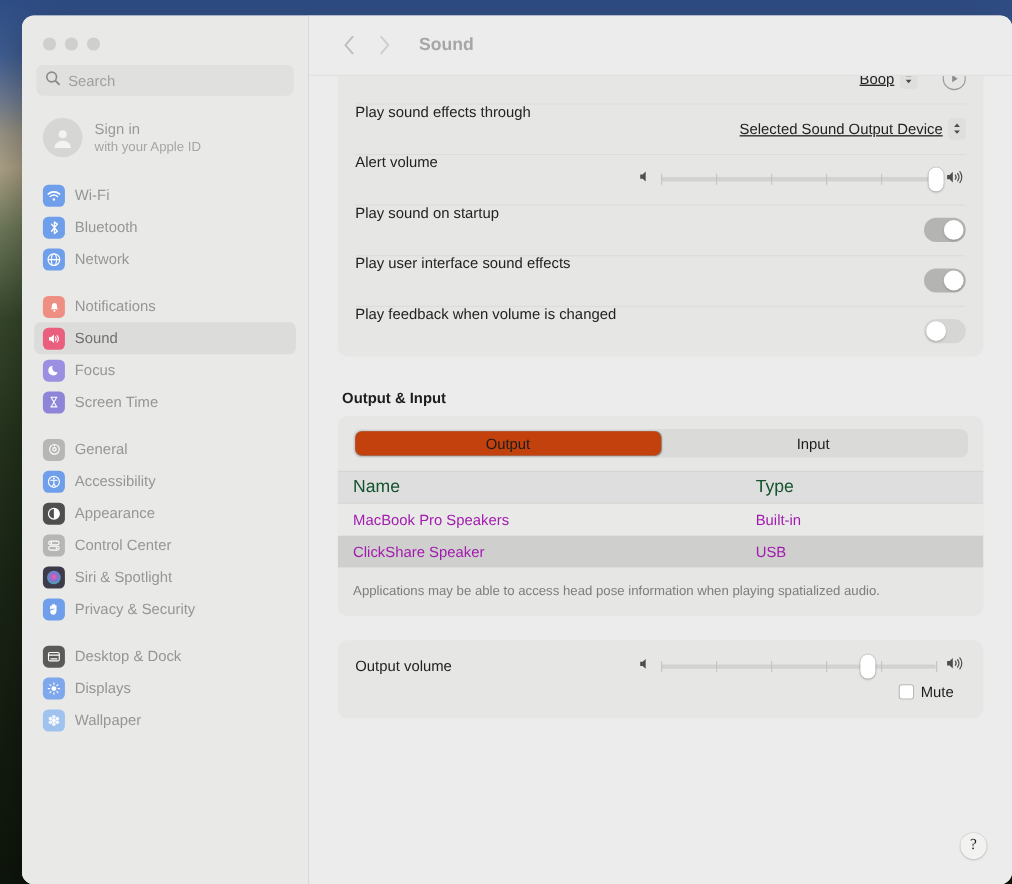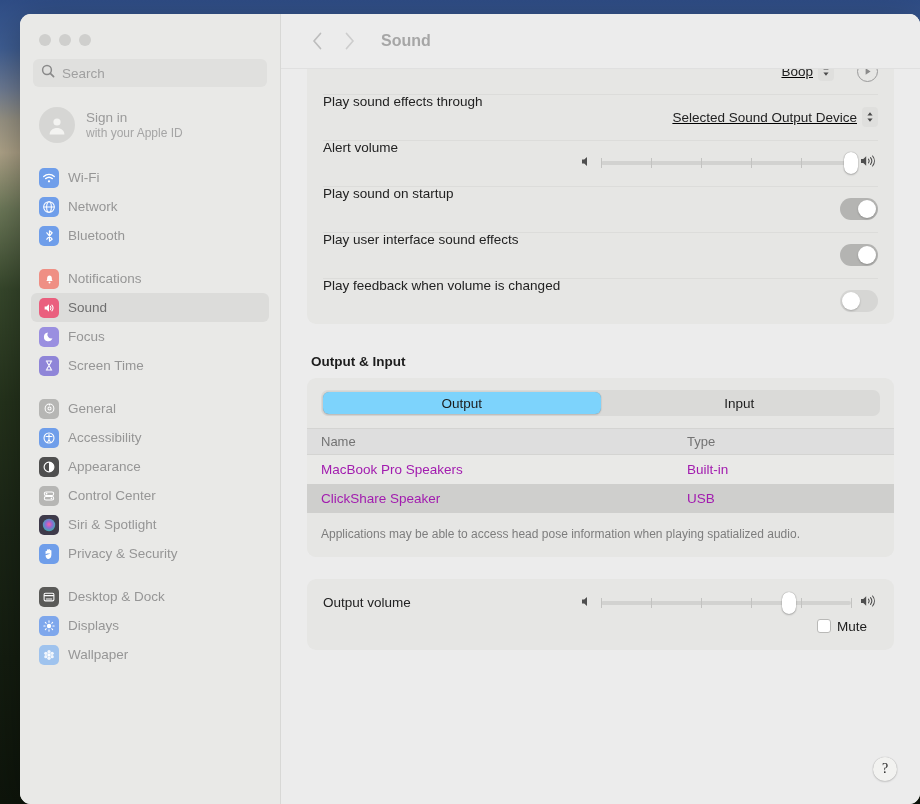--- a/index.html
+++ b/index.html
@@ -245,33 +245,33 @@
     border-radius: 7px;
     padding: 2px;
   }
   .seg-btn {
     flex: 1;
     display: flex; align-items: center; justify-content: center;
     font-size: 13.5px; color: #1d1d1d;
     border-radius: 6px;
   }
   .seg-btn.active {
-    background: #7dd3fc;
+    background: #c2410c;
     box-shadow: 0 0 1px rgba(0,0,0,.3), 0 1px 2px rgba(0,0,0,.13);
   }
 
   .tbl-head {
     display: flex;
     background: #dedede;
     padding: 5px 14px;
     border-top: 1px solid #d4d4d2;
     border-bottom: 1px solid #d4d4d2;
   }
   .tbl-head span {
-    font-size: 13px; color: #737373;
+    font-size: 16px; color: #14532d;
   }
   .col-name { flex: 0 0 366px; }
   .col-type { flex: 1; }
   .tbl-row {
     display: flex;
     padding: 7px 14px;
     background: #e9e9e7;
   }
   .tbl-row.sel { background: #cfcfcd; }
   .tbl-row span { font-size: 13.5px; color: #a21caf; }
@@ -361,35 +361,35 @@
             <svg width="14" height="14" viewBox="0 0 16 16">
               <path d="M2 6.2a9 9 0 0 1 12 0" fill="none" stroke="#fff" stroke-width="1.6" stroke-linecap="round"></path>
               <path d="M4.2 8.7a6 6 0 0 1 7.6 0" fill="none" stroke="#fff" stroke-width="1.6" stroke-linecap="round"></path>
               <circle cx="8" cy="11.8" r="1.3" fill="#fff"></circle>
             </svg>
           </span>
           <span class="label">Wi-Fi</span>
         </div>
         <div class="nav-item">
           <span class="ico" style="background:#6f9eea">
+            <svg width="11" height="14" viewBox="0 0 12 16">
+              <path d="M3 4.3L9 11.7 6 14V2l3 2.3L3 11.7" fill="none" stroke="#fff" stroke-width="1.4" stroke-linejoin="round" stroke-linecap="round"></path>
+            </svg>
+          </span>
+          <span class="label">Bluetooth</span>
+        </div>
+        <div class="nav-item">
+          <span class="ico" style="background:#6f9eea">
             <svg width="14" height="14" viewBox="0 0 16 16">
               <circle cx="8" cy="8" r="6.1" fill="none" stroke="#fff" stroke-width="1.2"></circle>
               <ellipse cx="8" cy="8" rx="2.7" ry="6.1" fill="none" stroke="#fff" stroke-width="1.2"></ellipse>
               <line x1="1.9" y1="8" x2="14.1" y2="8" stroke="#fff" stroke-width="1.2"></line>
             </svg>
           </span>
           <span class="label">Network</span>
-        </div>
-        <div class="nav-item">
-          <span class="ico" style="background:#6f9eea">
-            <svg width="11" height="14" viewBox="0 0 12 16">
-              <path d="M3 4.3L9 11.7 6 14V2l3 2.3L3 11.7" fill="none" stroke="#fff" stroke-width="1.4" stroke-linejoin="round" stroke-linecap="round"></path>
-            </svg>
-          </span>
-          <span class="label">Bluetooth</span>
         </div>
       </div>
 
       <div class="nav-group">
         <div class="nav-item">
           <span class="ico" style="background:#ef8f84">
             <svg width="13" height="13" viewBox="0 0 16 16">
               <path d="M4 11.2h8c-1-1-1.1-1.7-1.1-3.5 0-2-1.1-3.4-2.9-3.4S5.1 5.7 5.1 7.7c0 1.8-.1 2.5-1.1 3.5z" fill="#fff"></path>
               <circle cx="8" cy="12.9" r="1.2" fill="#fff"></circle>
             </svg>

